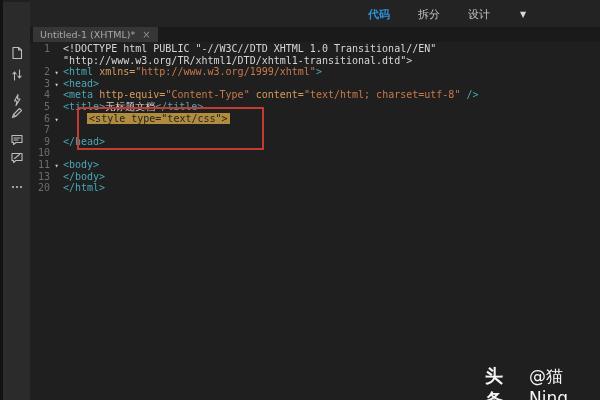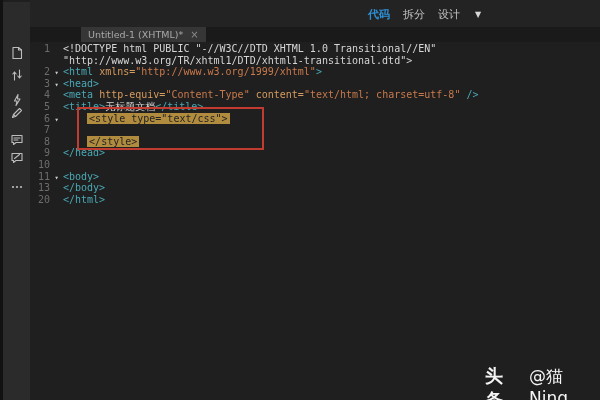--- a/index.html
+++ b/index.html
@@ -7,28 +7,28 @@
          font-family:"DejaVu Sans",sans-serif;-webkit-font-smoothing:antialiased;}
   
   .edge{position:absolute;left:0;top:0;width:3px;height:400px;background:#121212;}
   .rail{position:absolute;left:3px;top:2px;width:27px;height:398px;background:#2B2B2B;}
   .rail-icon{position:absolute;left:7px;width:14px;height:14px;}
   .rail-icon svg{width:14px;height:14px;display:block;}
   .ri-0{top:44px}.ri-1{top:66px}.ri-2{top:91px}.ri-3{top:104px}
   .ri-4{top:131px}.ri-5{top:149px}.ri-6{top:178px}
   
   .header{position:absolute;left:30px;top:0;right:0;height:27px;background:#232323;}
-  .modes{position:absolute;left:338px;top:7px;display:flex;gap:13px;align-items:center;
+  .modes{position:absolute;left:338px;top:7px;display:flex;gap:28px;align-items:center;
          font-size:11px;color:#C2C2C2;}
   .mode.active{color:var(--accent);font-weight:bold;}
   .dropdown{font-size:8px;color:#D8D8D8;margin-left:2px;}
   
   .tabbar{position:absolute;left:30px;top:27px;right:0;height:15px;background:#1A1A1A;}
   .tab{position:absolute;left:3px;top:0;height:15px;display:flex;align-items:center;
-       background:#363636;color:#A8A8A8;font-size:9.5px;padding:0 7px;margin-left:48px;}
+       background:#363636;color:#A8A8A8;font-size:9.5px;padding:0 7px;}
   .tab-close{margin-left:7px;color:#8B8B8B;font-size:10px;}
   
   .code{position:absolute;left:30px;top:43px;width:570px;
         font-family:"DejaVu Sans Mono",monospace;font-size:10px;}
   .row{height:11.6px;line-height:11.6px;white-space:nowrap;}
   .ln{display:inline-block;width:18px;margin-left:2px;text-align:right;
       color:var(--line-number);font-size:10px;}
   .fold{display:inline-block;width:13px;text-align:center;color:#CFCFCF;font-size:7px;}
   .txt{white-space:pre;}
   .tok-plain{color:var(--plain);}
@@ -115,21 +115,20 @@
 
   <div class="code" id="code-rows">
       <div class="row"><span class="ln">1</span><span class="fold"></span><span class="txt"><span class="tok-plain">&lt;!DOCTYPE html PUBLIC "-//W3C//DTD XHTML 1.0 Transitional//EN"</span></span></div>
       <div class="row"><span class="ln"></span><span class="fold"></span><span class="txt"><span class="tok-plain">"http://www.w3.org/TR/xhtml1/DTD/xhtml1-transitional.dtd"&gt;</span></span></div>
       <div class="row"><span class="ln">2</span><span class="fold">▾</span><span class="txt"><span class="tok-tag">&lt;html</span><span class="tok-plain"> </span><span class="tok-attr">xmlns=</span><span class="tok-str">"http://www.w3.org/1999/xhtml"</span><span class="tok-tag">&gt;</span></span></div>
       <div class="row"><span class="ln">3</span><span class="fold">▾</span><span class="txt"><span class="tok-tag">&lt;head&gt;</span></span></div>
       <div class="row"><span class="ln">4</span><span class="fold"></span><span class="txt"><span class="tok-tag">&lt;meta</span><span class="tok-plain"> </span><span class="tok-attr">http-equiv=</span><span class="tok-str">"Content-Type"</span><span class="tok-plain"> </span><span class="tok-attr">content=</span><span class="tok-str">"text/html; charset=utf-8"</span><span class="tok-plain"> </span><span class="tok-tag">/&gt;</span></span></div>
       <div class="row"><span class="ln">5</span><span class="fold"></span><span class="txt"><span class="tok-tag">&lt;title&gt;</span><span class="tok-plain">无标题文档</span><span class="tok-tag">&lt;/title&gt;</span></span></div>
       <div class="row"><span class="ln">6</span><span class="fold">▾</span><span class="txt"><span class="tok-plain">    </span><span class="tok-hl">&lt;style type="text/css"&gt;</span></span></div>
       <div class="row"><span class="ln">7</span><span class="fold"></span><span class="txt"></span></div>
-      <div class="row"><span class="ln">8</span><span class="fold"></span><span class="txt"><span class="tok-plain">    </span><span class="tok-hl">&lt;/style&gt;</span></span></div>
       <div class="row"><span class="ln">9</span><span class="fold"></span><span class="txt"><span class="tok-tag">&lt;/head&gt;</span></span></div>
       <div class="row"><span class="ln">10</span><span class="fold"></span><span class="txt"></span></div>
       <div class="row"><span class="ln">11</span><span class="fold">▾</span><span class="txt"><span class="tok-tag">&lt;body&gt;</span></span></div>
       <div class="row"><span class="ln">13</span><span class="fold"></span><span class="txt"><span class="tok-tag">&lt;/body&gt;</span></span></div>
       <div class="row"><span class="ln">20</span><span class="fold"></span><span class="txt"><span class="tok-tag">&lt;/html&gt;</span></span></div>
     </div>
 
   <div class="annotation-box"></div>
 
   <div class="watermark">

